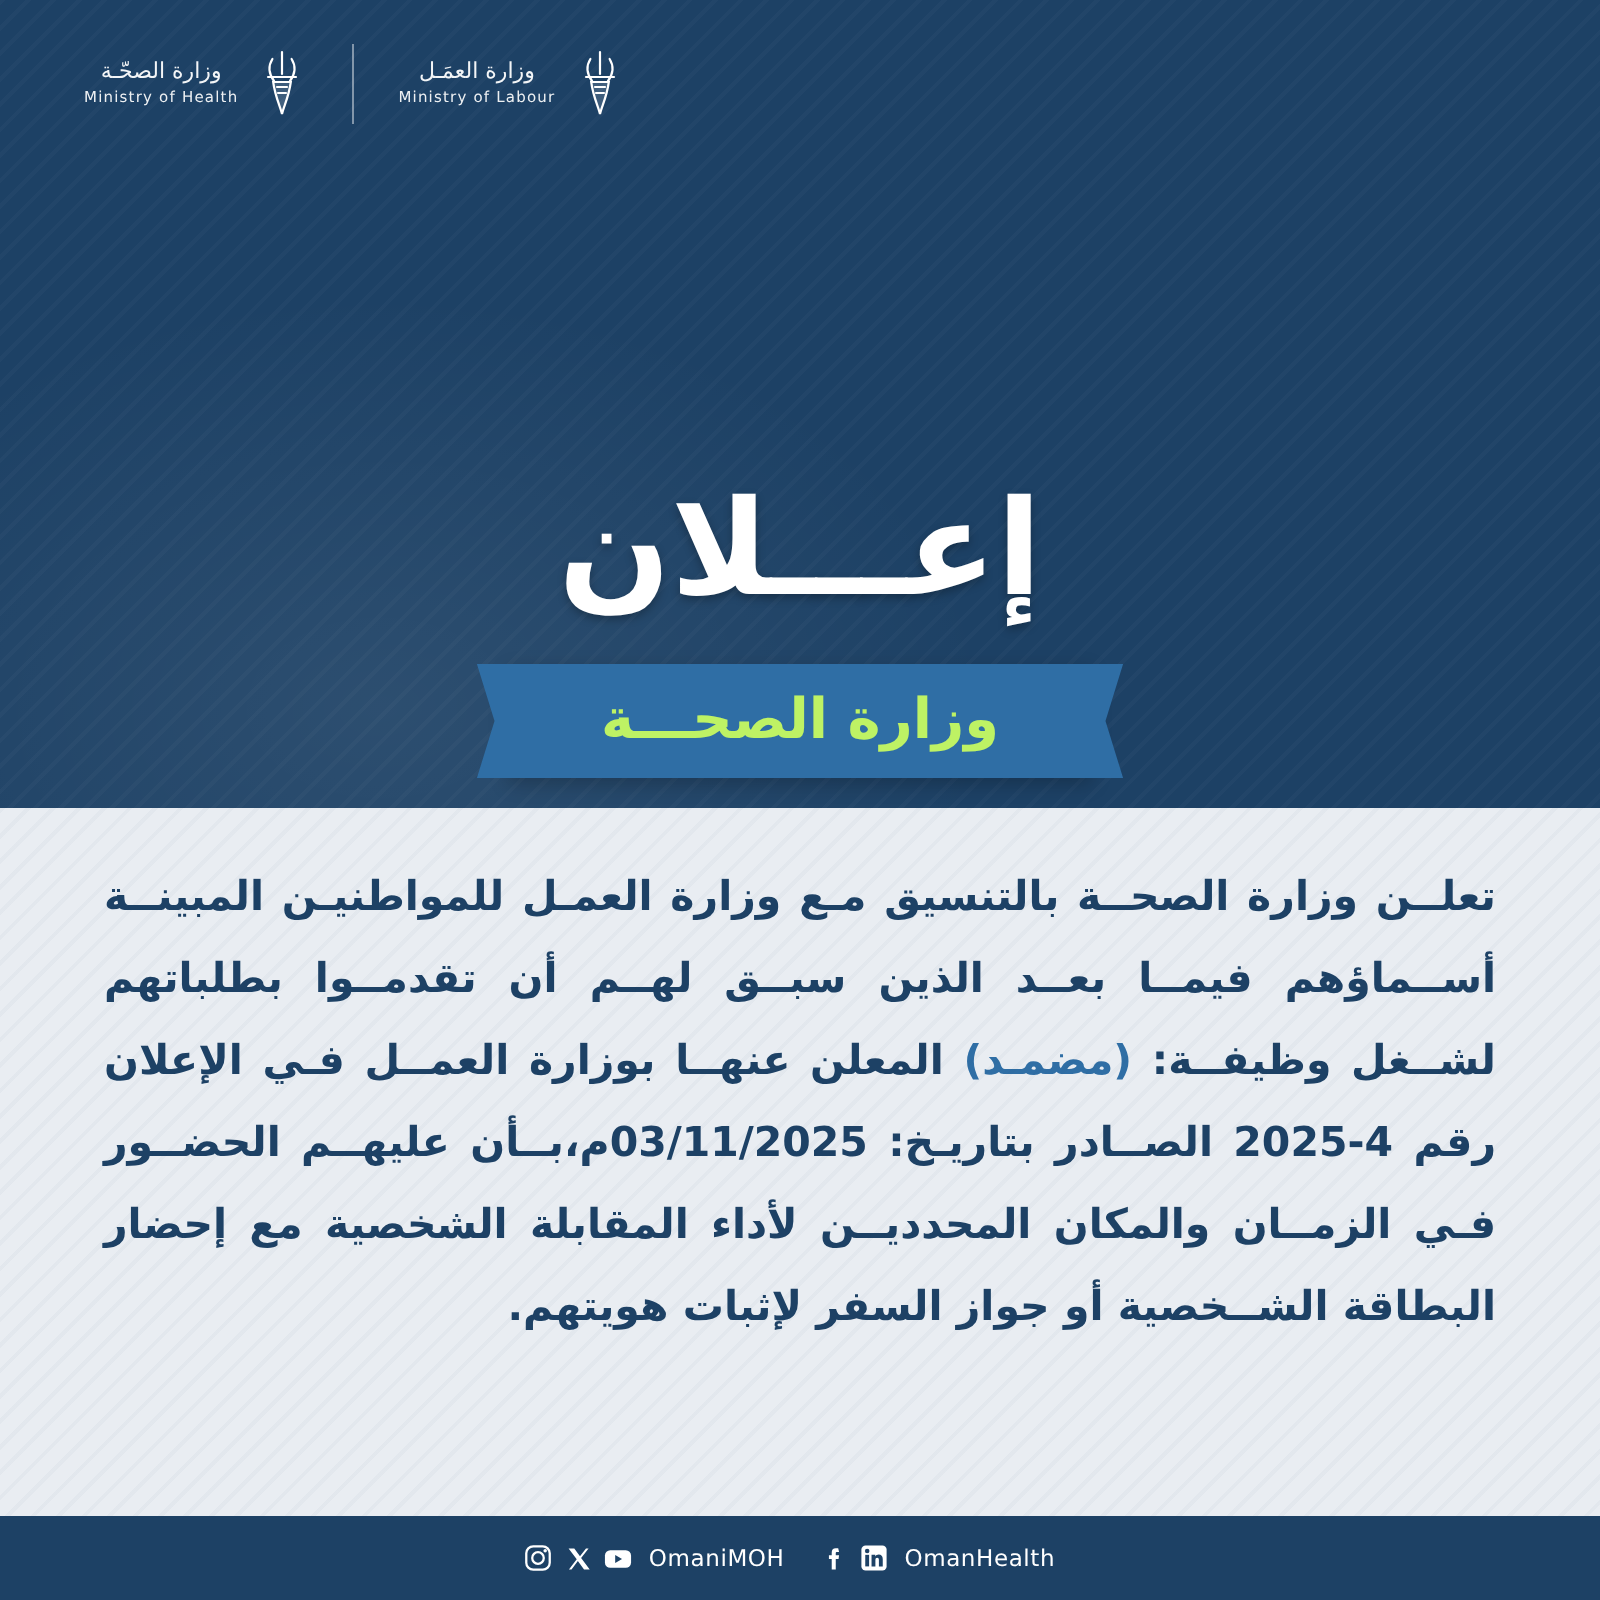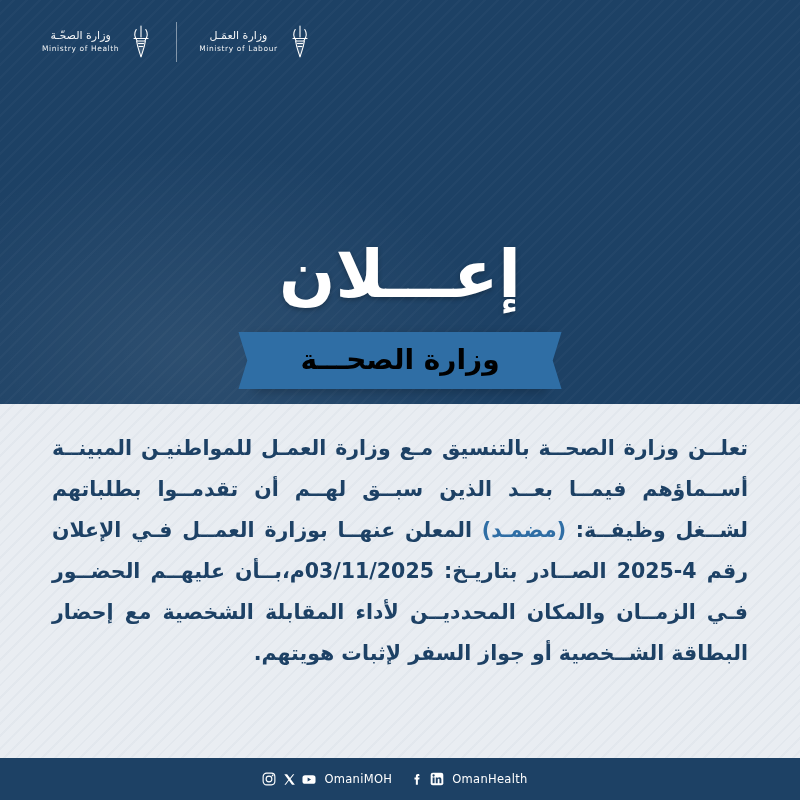--- a/index.html
+++ b/index.html
@@ -124,21 +124,21 @@
   .ribbon-wrap {
     position: absolute;
     top: 332px;
     left: 0; right: 0;
     display: flex;
     justify-content: center;
   }
   .ribbon {
     position: relative;
     background: #2f6ea5;
-    color: #000000;
+    color: #bef264;
     font-size: 28px;
     font-weight: bold;
     letter-spacing: 1px;
     padding: 11px 46px 13px 46px;
     box-shadow: 0 3px 9px rgba(0,0,0,0.22);
   }
   
   .ribbon::before,
   .ribbon::after {
     content: "";

